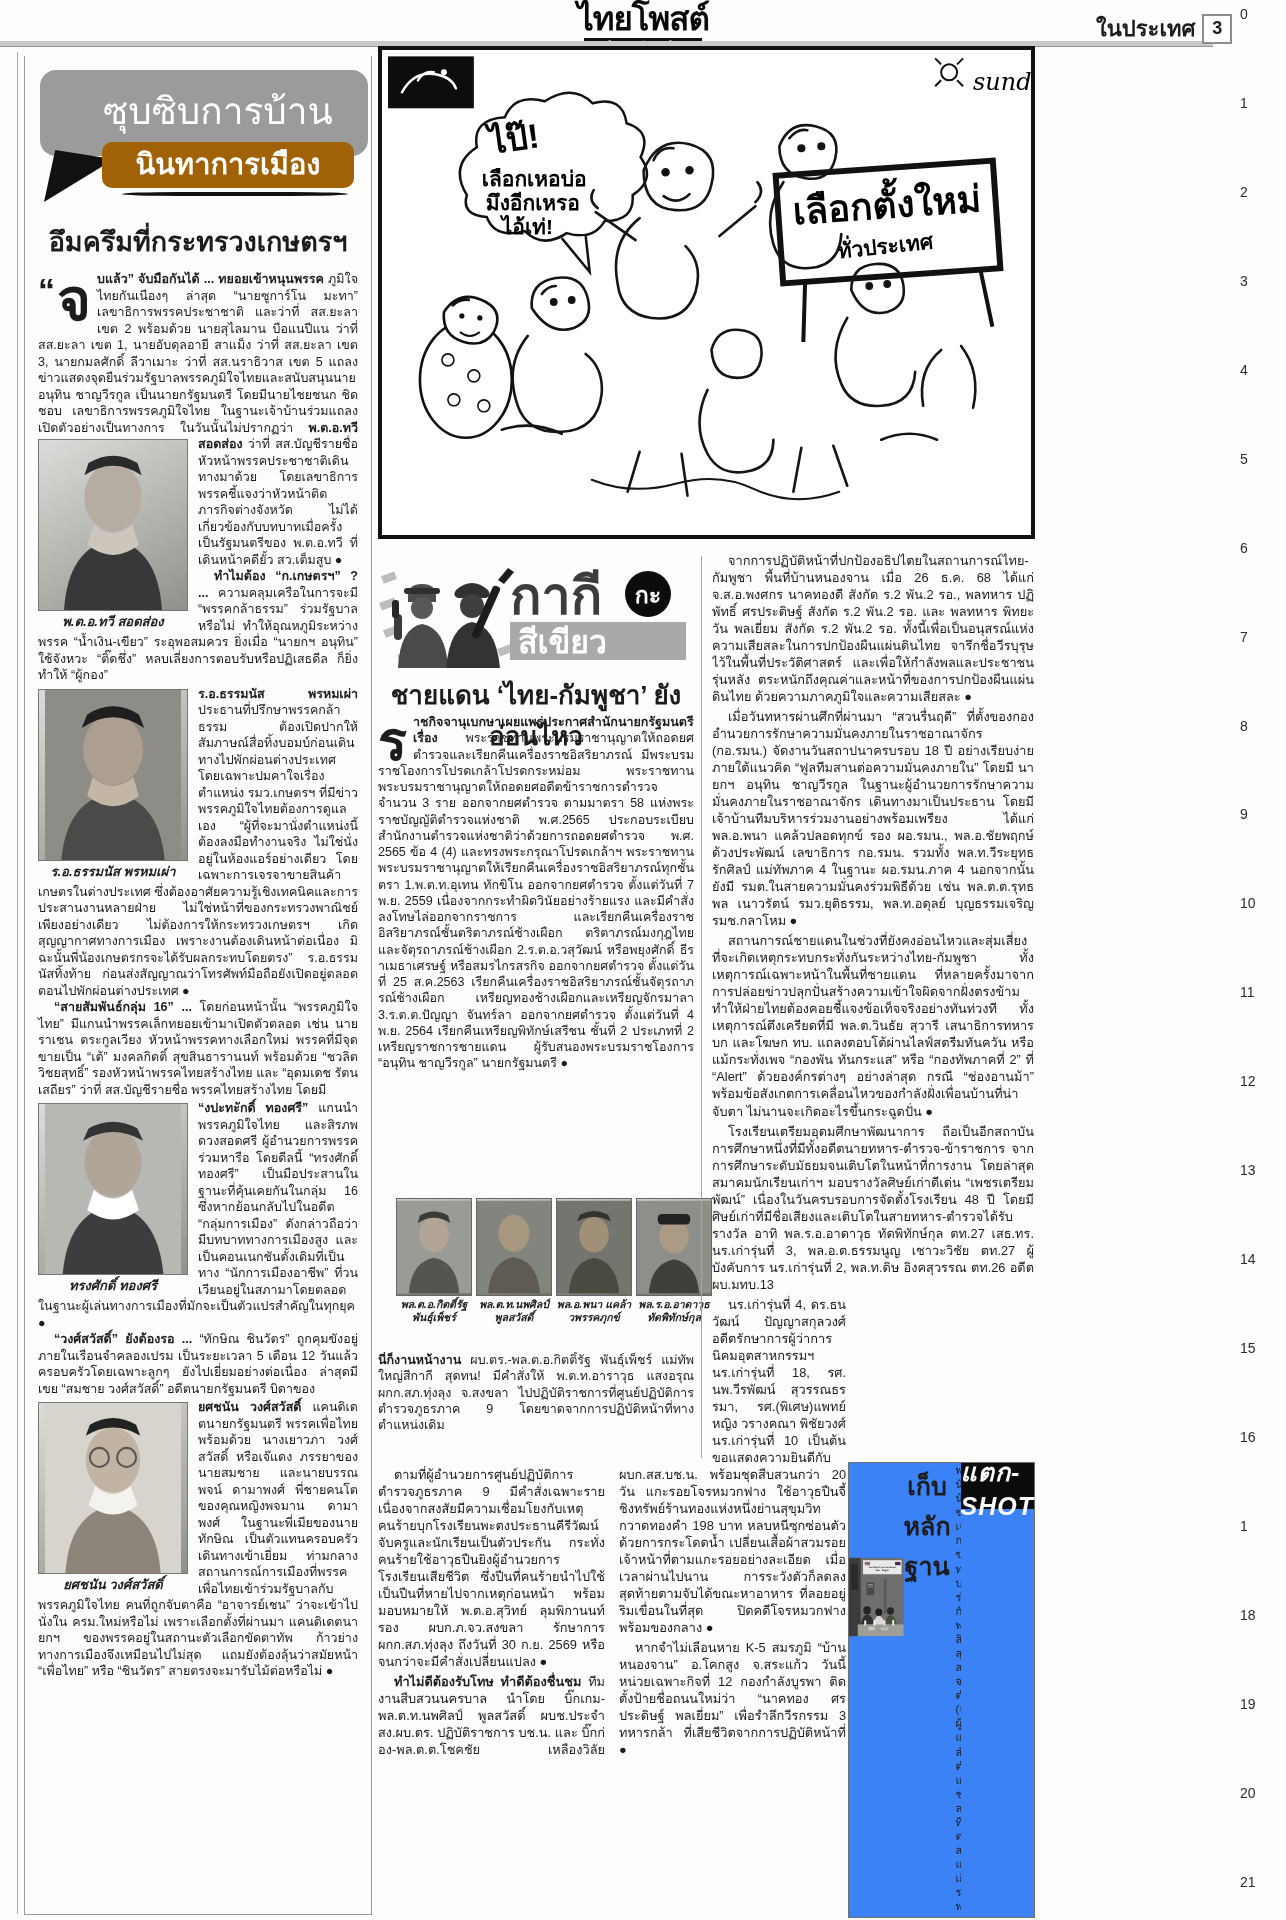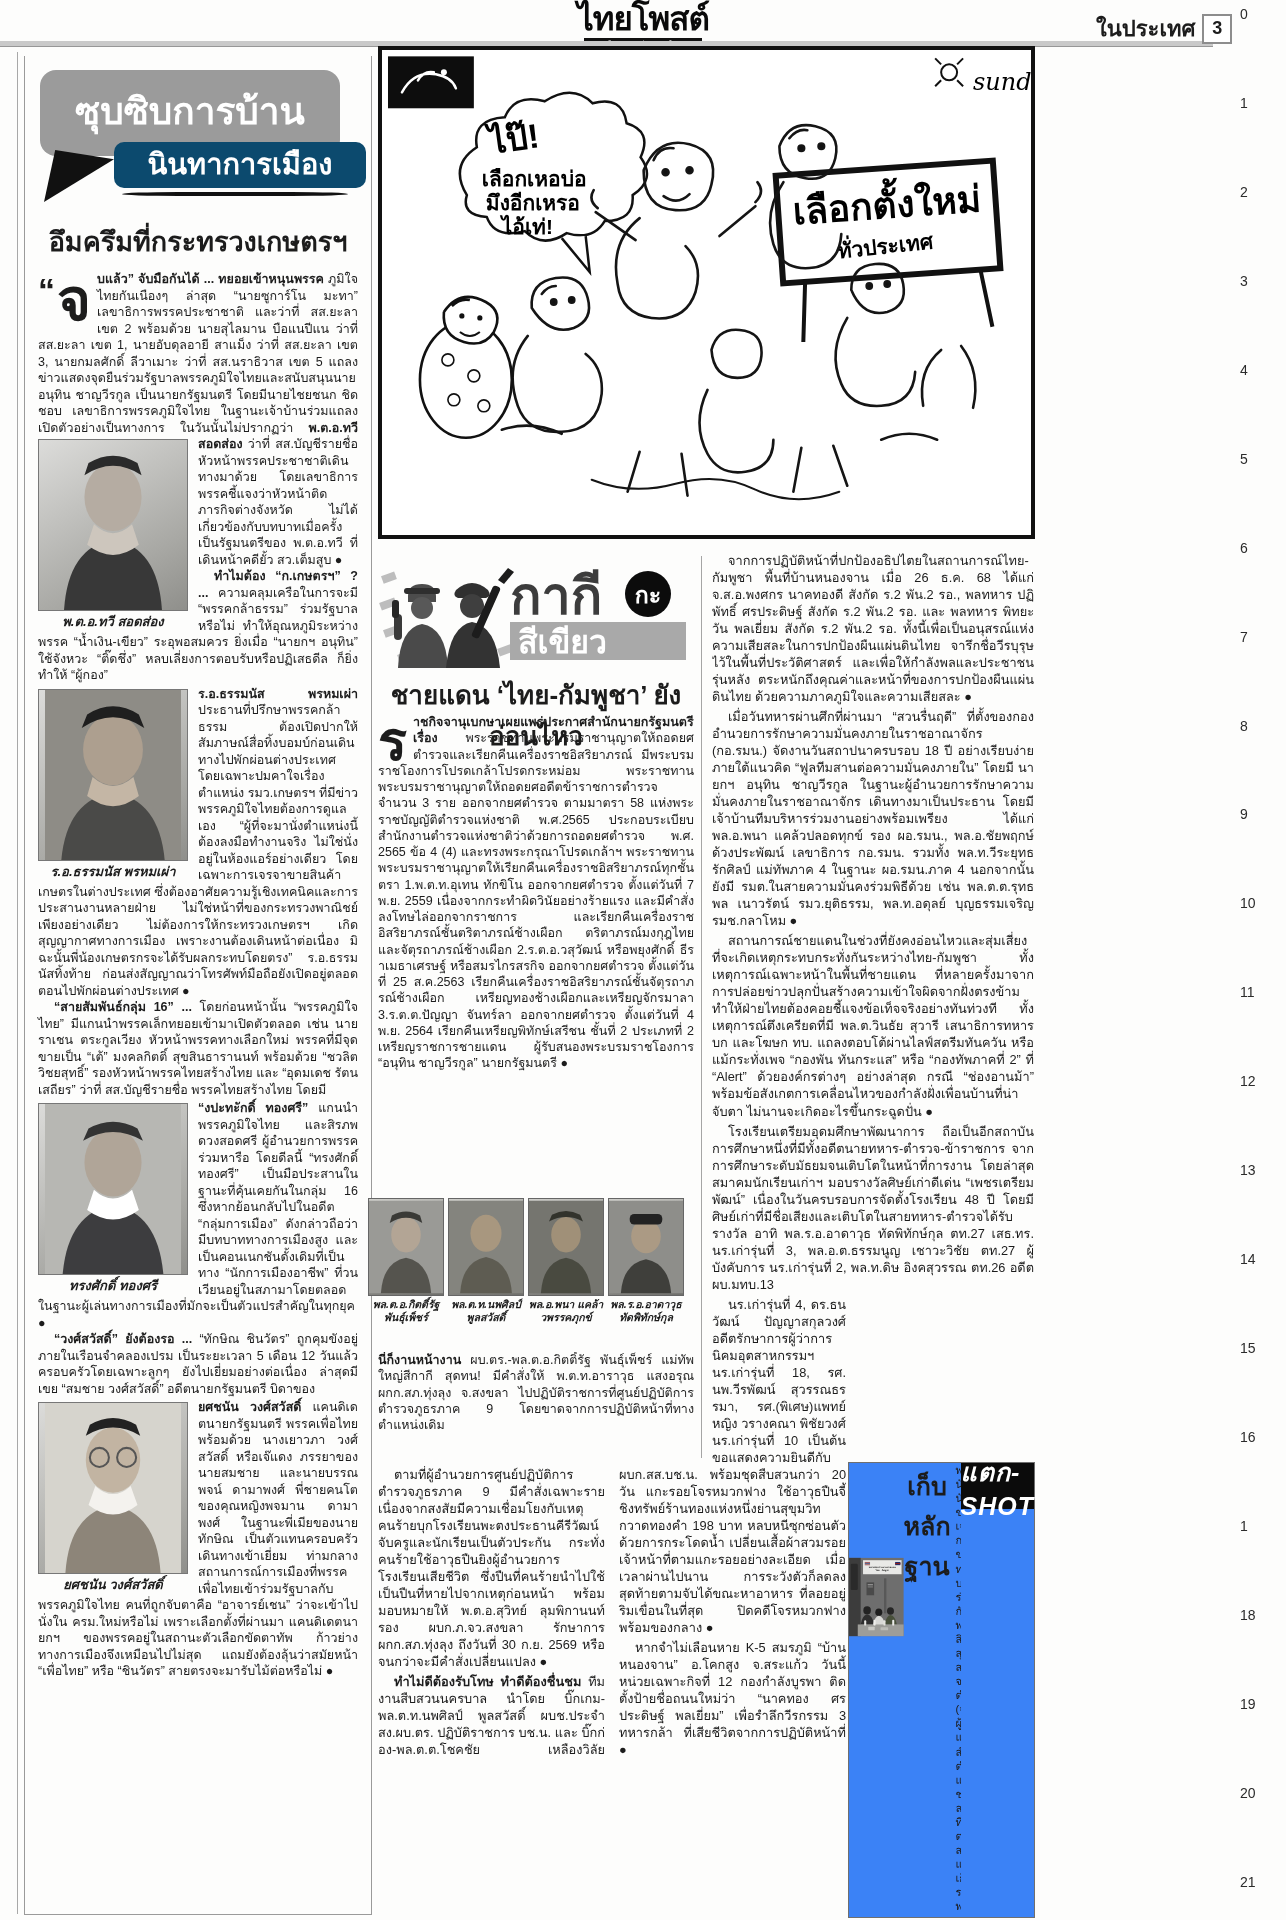--- a/index.html
+++ b/index.html
@@ -18,24 +18,24 @@
   
   .ruler{position:absolute;left:1240px;top:6px;height:1884px;width:26px;display:flex;
          flex-direction:column;justify-content:space-between;align-items:flex-start;
          font-size:14px;color:#2b2b2b;}
   .pageline{position:absolute;left:17px;top:52px;width:1px;height:1862px;background:#a8a8a8;}
   
   .gossip{position:absolute;left:24px;top:56px;width:348px;height:1859px;
           border:1px solid #9a9a9a;border-top:none;padding:10px 13px;box-sizing:border-box;overflow:hidden;}
   .bubble-wrap{position:relative;height:148px;margin-bottom:4px;}
   .bubble-top{position:absolute;left:2px;top:4px;width:300px;height:86px;background:#9b9b9b;
-              border-radius:16px;color:#fff;font-size:37px;font-weight:bold;text-align:center;line-height:84px;}
+              border-radius:16px;color:#fff;font-size:37px;font-weight:normal;text-align:center;line-height:84px;padding-left:28px;}
   .bubble-tail{position:absolute;left:6px;top:84px;width:70px;height:52px;background:#111;
                clip-path:polygon(0 100%,16% 0,100% 18%);}
-  .bubble-bot{position:absolute;left:76px;top:76px;width:252px;height:46px;background:#0c4a6e;
+  .bubble-bot{position:absolute;left:64px;top:76px;width:252px;height:46px;background:#a16207;
               border-radius:10px;color:#fff;font-size:29px;font-weight:bold;text-align:center;line-height:44px;}
   .bubble-under{position:absolute;left:84px;top:126px;width:226px;height:4px;background:#111;border-radius:50%/100%;}
   .g-headline{font-size:27px;font-weight:bold;text-align:center;margin:6px 0 8px;}
   .gtext{font-size:12.5px;line-height:1.32;text-align:justify;}
   .gtext p{margin:0 0 2px;text-indent:16px;}
   .dropq{float:left;font-size:34px;font-weight:900;line-height:.8;margin:6px 2px 0 0;}
   .dropc{float:left;font-size:58px;font-weight:900;line-height:.78;margin:6px 6px 0 0;}
   .photoL{float:left;width:150px;margin:3px 10px 2px 0;}
   .photoL .pic{width:150px;height:172px;border:1px solid #777;box-sizing:border-box;
                background:linear-gradient(150deg,#dcdcda,#a8a8a4 70%,#8f8f8b);overflow:hidden;}
@@ -44,21 +44,21 @@
   
   .cartoon{position:absolute;left:378px;top:46px;width:657px;height:493px;background:#fff;
            border:4px solid #111;box-sizing:border-box;}
   .cartoon svg{display:block;width:100%;height:100%;}
   
   .kaki-logo{position:absolute;left:378px;top:556px;width:316px;height:112px;}
   .kaki-logo svg{display:block;width:100%;height:100%;}
   .k-headline{position:absolute;left:378px;top:674px;width:316px;font-size:26px;font-weight:bold;text-align:center;}
   .k-col{position:absolute;left:378px;top:714px;width:316px;height:482px;overflow:hidden;
          font-size:12.5px;line-height:1.3;text-align:justify;}
-  .k-photos{position:absolute;left:368px;top:1198px;width:352px;display:flex;gap:4px;}
+  .k-photos{position:absolute;left:396px;top:1198px;width:352px;display:flex;gap:4px;}
   .kcell{width:76px;}
   .kcell .pic{width:76px;height:98px;border:1px solid #666;box-sizing:border-box;
               background:linear-gradient(160deg,#cfcfcb,#8e8e8a 65%,#6f6f6b);overflow:hidden;}
   .kcell .cap{font-size:10.5px;font-weight:bold;font-style:italic;text-align:center;line-height:1.2;margin-top:2px;}
   .k-p2{position:absolute;left:378px;top:1352px;width:316px;height:110px;overflow:hidden;
         font-size:12.5px;line-height:1.3;text-align:justify;}
   .bottom2col{position:absolute;left:378px;top:1466px;width:468px;height:448px;overflow:hidden;
               column-count:2;column-gap:14px;font-size:12.8px;line-height:1.33;text-align:justify;}
   .bottom2col p{margin:0 0 3px;text-indent:16px;}
   .vrule{position:absolute;left:701px;top:556px;width:1px;height:902px;background:#a5a5a5;}

